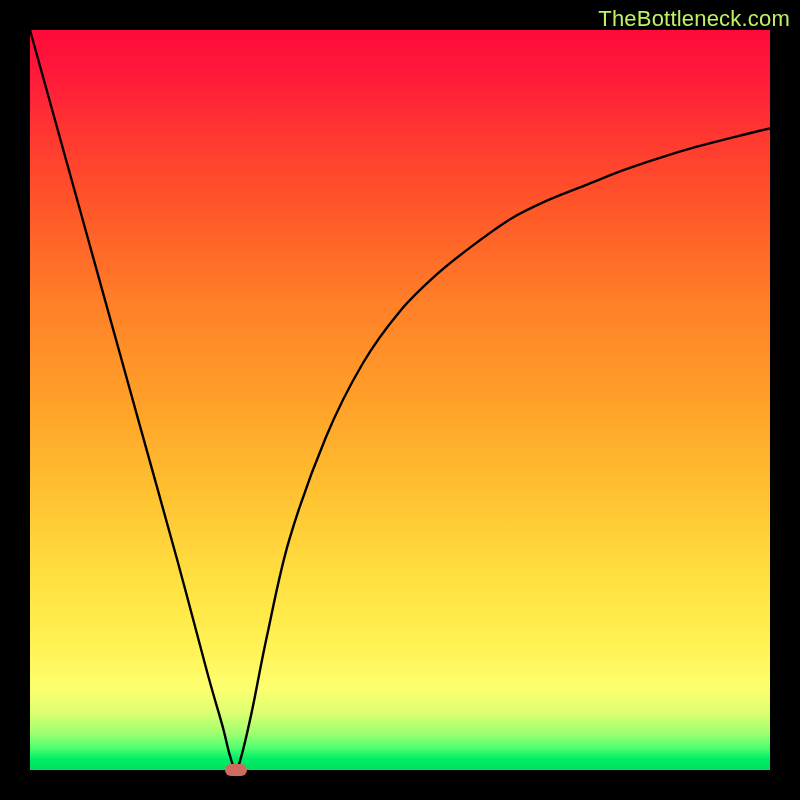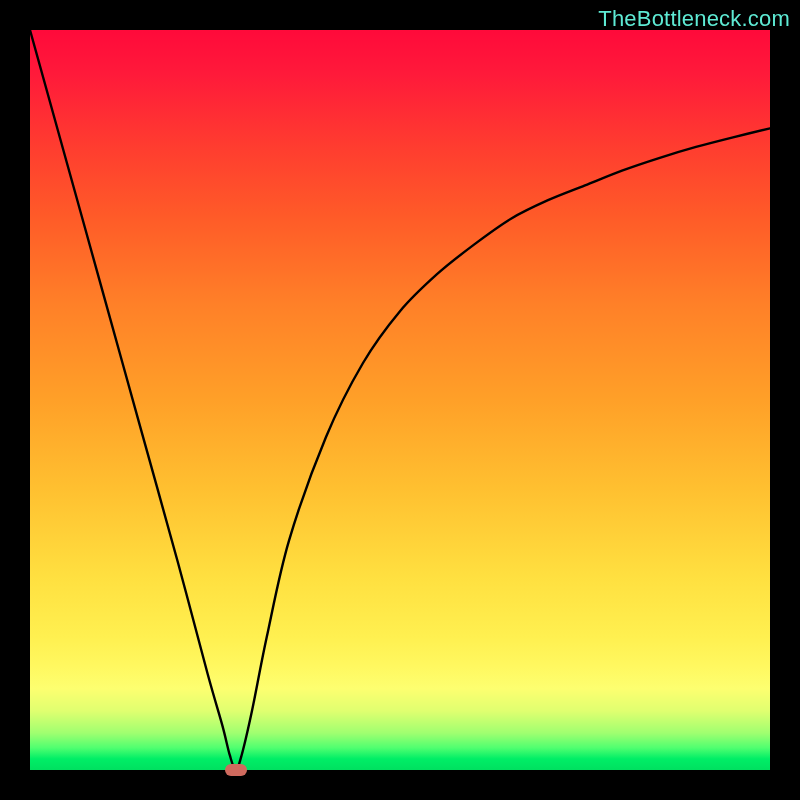--- a/index.html
+++ b/index.html
@@ -42,21 +42,21 @@
       #a0ff70 95%,
       #50ff70 97%,
       #00ee66 98.5%,
       #00e060 100%
     );
   }
   .watermark {
     position: absolute;
     top: 6px;
     right: 10px;
-    color: #5eead4;
+    color: #bef264;
     font-size: 22px;
     font-weight: 500;
     letter-spacing: 0.2px;
     z-index: 5;
   }
   svg.curve {
     position: absolute;
     top: 0;
     left: 0;
     width: 740px;

